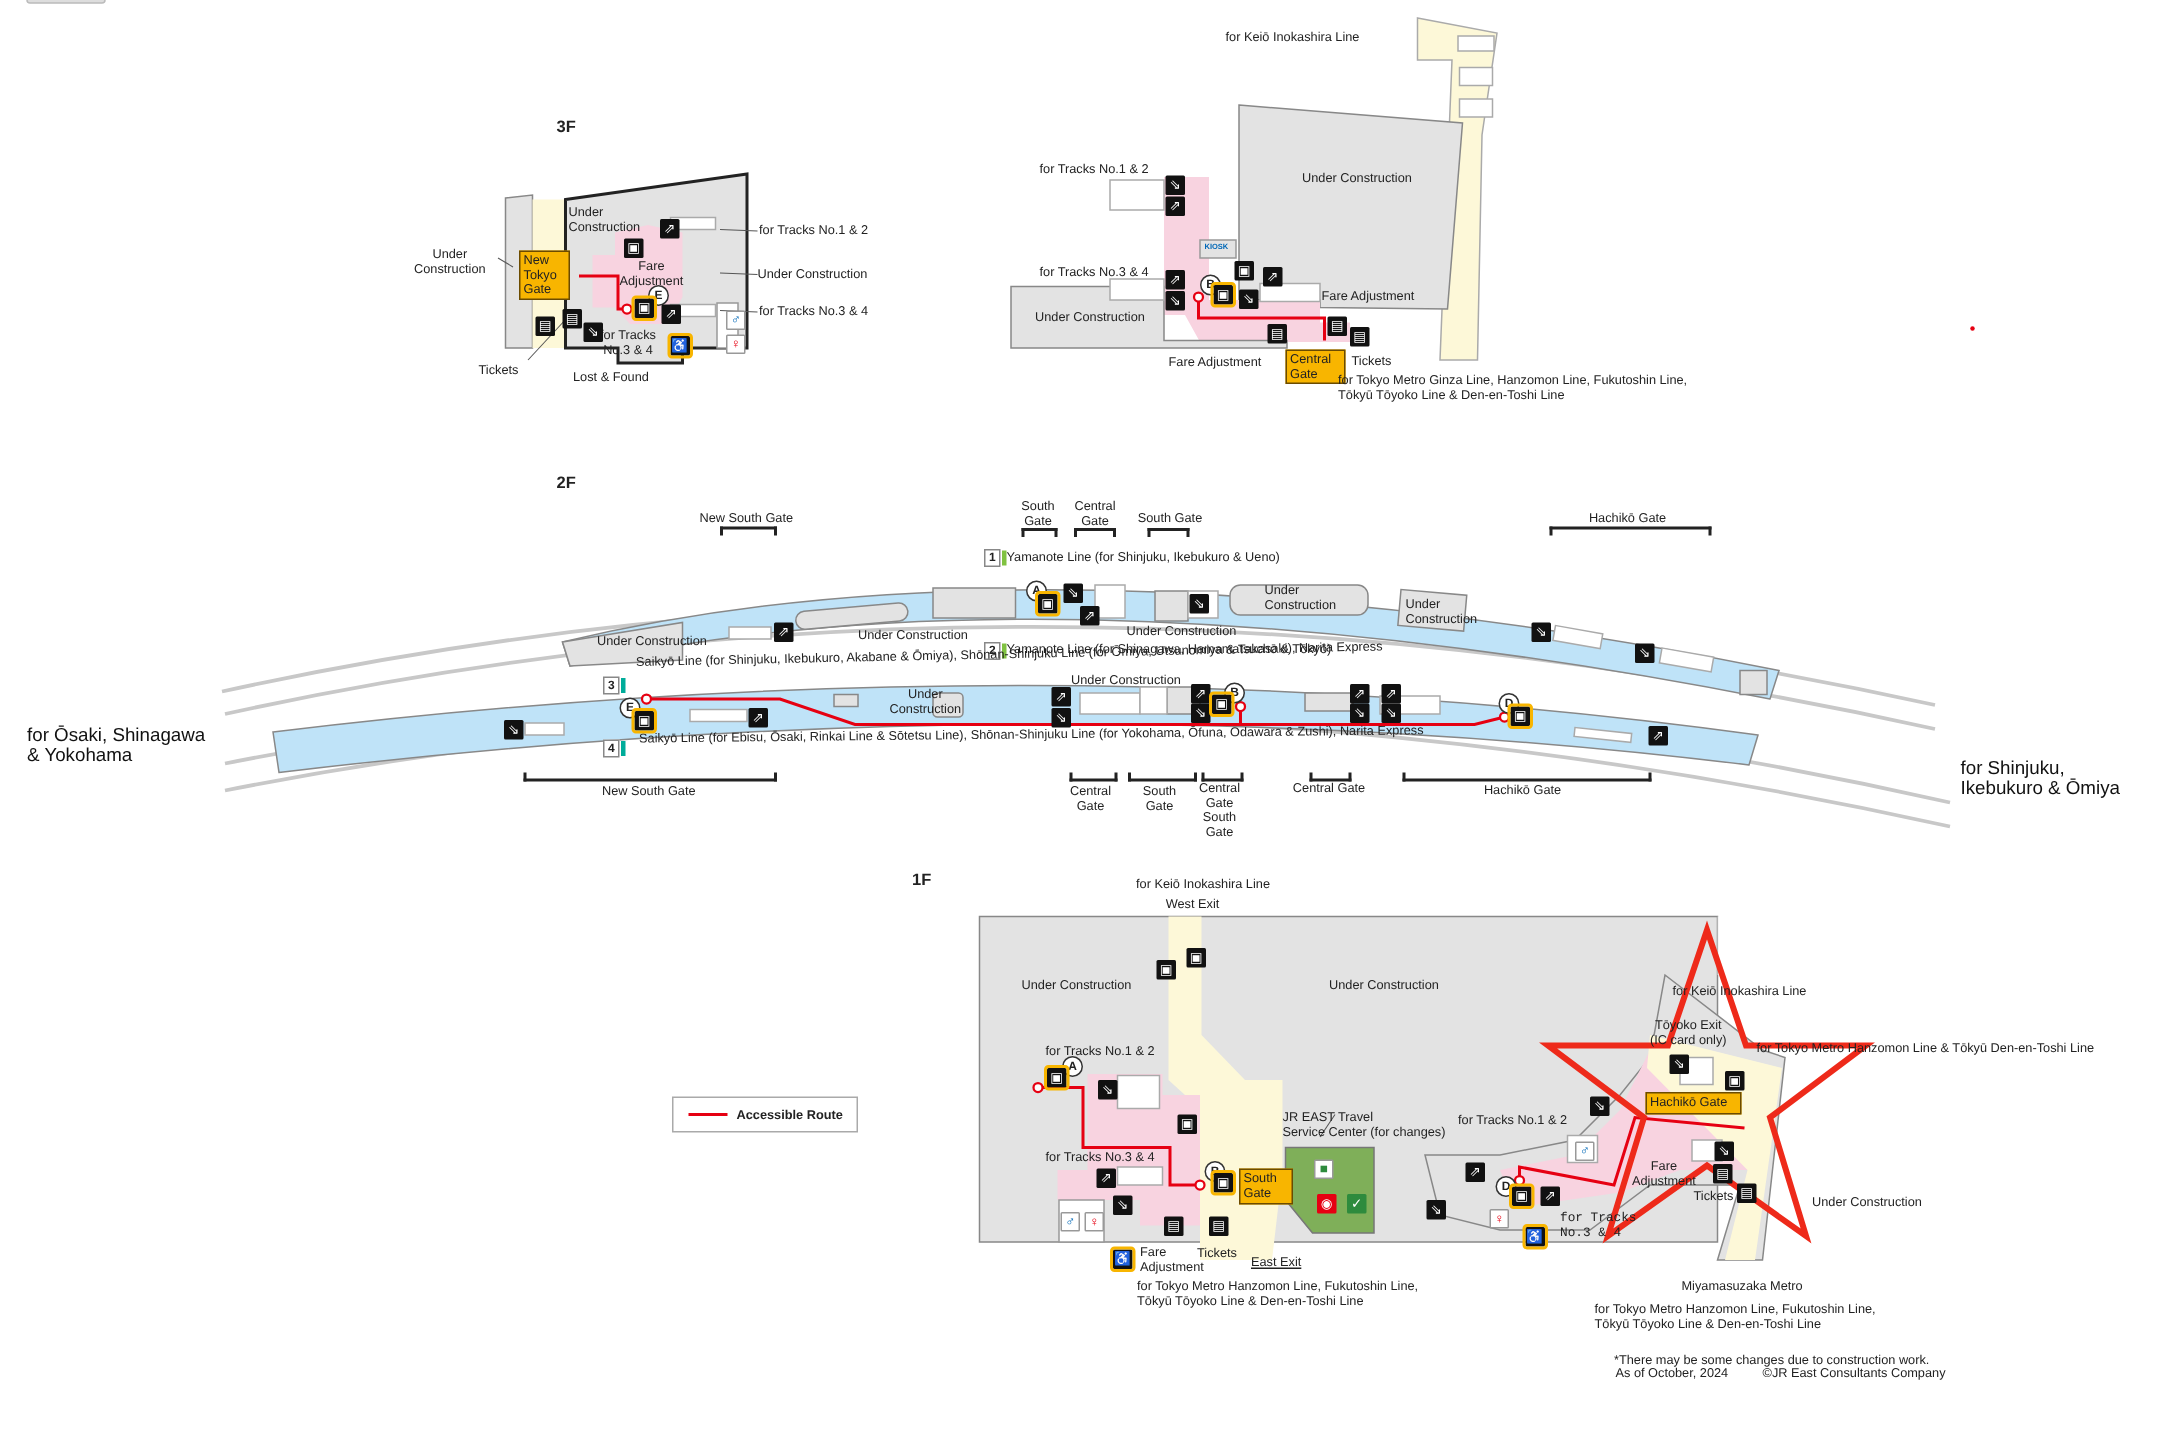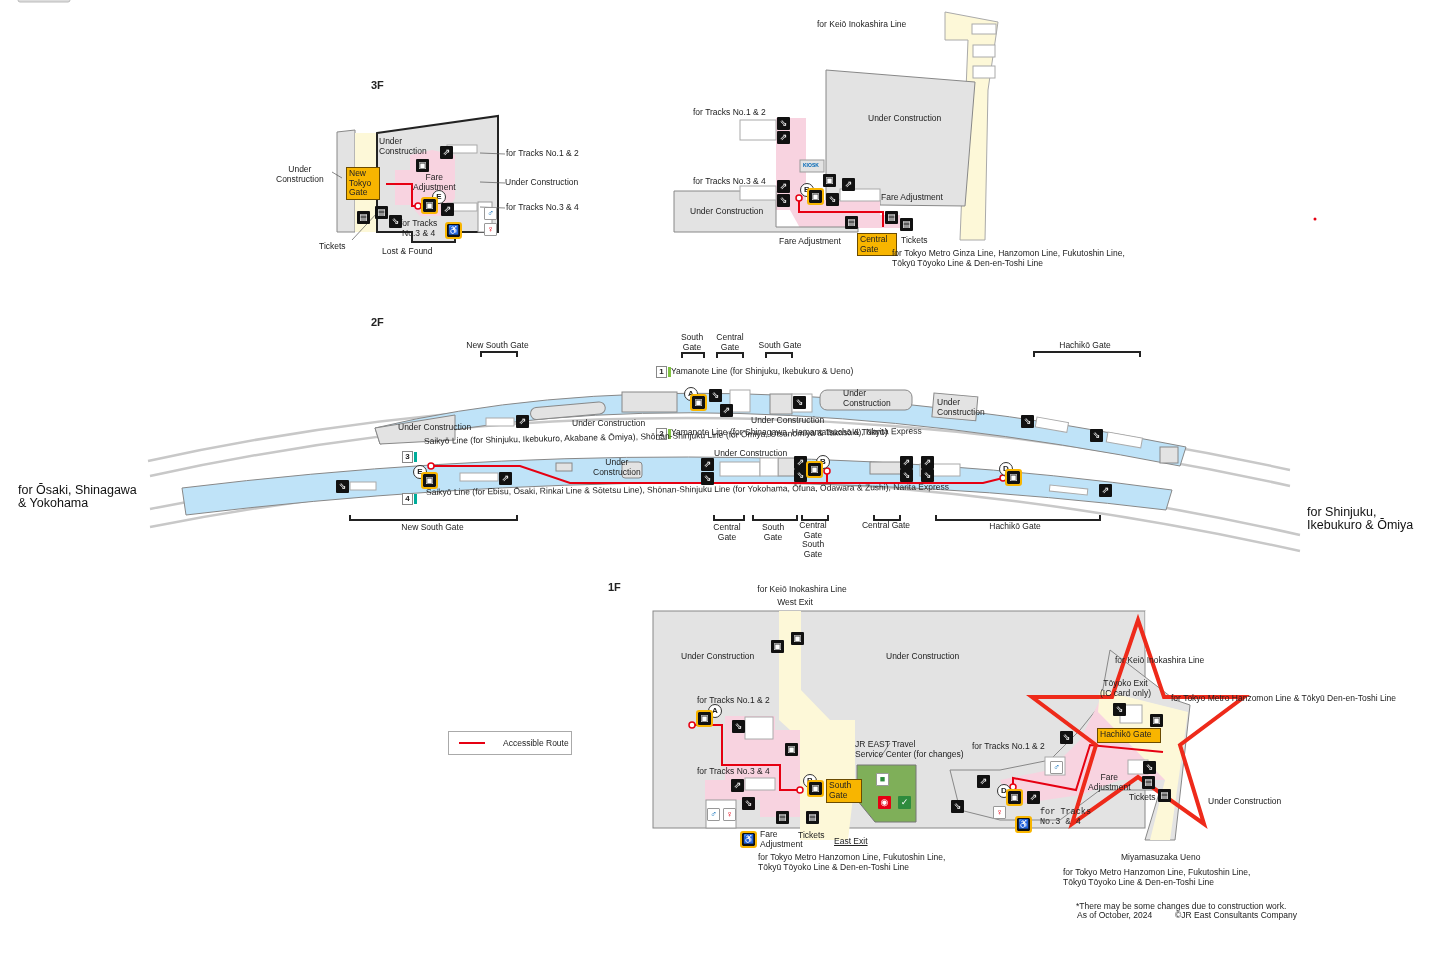--- a/index.html
+++ b/index.html
@@ -11,21 +11,21 @@
   .dir{position:absolute;font-size:12.5px;line-height:13px;color:#111;}
   .gate-box{position:absolute;background:#f8b500;border:1px solid #6b4b00;font-size:8.5px;line-height:9.5px;padding:1px 2px;color:#222;}
   .ico{position:absolute;width:13px;height:13px;background:#111;color:#fff;font-size:9px;line-height:13px;text-align:center;border-radius:1px;}
   .ico.y{outline:2px solid #f8b500;}
   .ico.w{background:#fff;border:1px solid #999;width:11px;height:11px;line-height:11px;}
   .lbl{position:absolute;width:12px;height:12px;border-radius:50%;background:#fff;border:1px solid #333;font-size:8px;font-weight:bold;text-align:center;line-height:12px;}
   .tracknum{position:absolute;width:9px;height:10px;border:1px solid #888;background:#fff;font-size:8px;font-weight:bold;text-align:center;line-height:10px;}
   .tracknum::after{content:"";position:absolute;left:11px;top:0;width:3px;height:10px;background:var(--c);}
   .legend{position:absolute;left:448px;top:731px;width:122px;height:22px;border:1px solid #aaa;background:#fff;}
   .legend .line{position:absolute;left:10px;top:10px;width:26px;height:2px;background:#e60012;}
-  .legend .lt{position:absolute;left:54px;top:6px;font-size:8.5px;}
+  .legend .lt{position:absolute;left:42px;top:6px;font-size:8.5px;font-weight:bold;}
   .bracket{position:absolute;height:4px;border:2px solid #222;border-bottom:none;}
   .bracket.b{border-top:none;border-bottom:2px solid #222;}
 </style>
 </head>
 <body>
 
 <svg class="map" width="1445" height="961" viewBox="0 0 1445 961">
 
   <rect x="18" y="-4" width="52" height="6" rx="2" fill="#ddd" stroke="#bbb"></rect>
 
@@ -344,19 +344,19 @@
 <div class="ico" style="left:977px;top:775px;">⇗</div>
 <div class="lbl" style="left:997px;top:784px;">D</div>
 <div class="ico y" style="left:1008px;top:791px;">▣</div>
 <div class="ico" style="left:1027px;top:791px;">⇗</div>
 <div class="ico" style="left:951px;top:800px;">⇘</div>
 <div class="ico w" style="left:993px;top:806px;color:#e60012;">♀</div>
 <div class="ico y" style="left:1017px;top:818px;">♿</div>
 <div class="t" style="left:1040px;top:808px;white-space:pre;font-family:Liberation Mono, monospace;">for Tracks
 No.3 &amp; 4</div>
 <div class="t" style="left:1208px;top:797px;">Under Construction</div>
-<div class="t" style="left:1121px;top:853px;">Miyamasuzaka Ueno</div>
+<div class="t" style="left:1121px;top:853px;">Miyamasuzaka Metro</div>
 <div class="t" style="left:1063px;top:868px;white-space:pre;">for Tokyo Metro Hanzomon Line, Fukutoshin Line,
 Tōkyū Tōyoko Line &amp; Den-en-Toshi Line</div>
 
 <div class="t" style="left:1076px;top:902px;">*There may be some changes due to construction work.</div>
 <div class="t" style="left:1077px;top:911px;">As of October, 2024</div>
 <div class="t" style="left:1175px;top:911px;">©JR East Consultants Company</div>
 
 </body></html>

